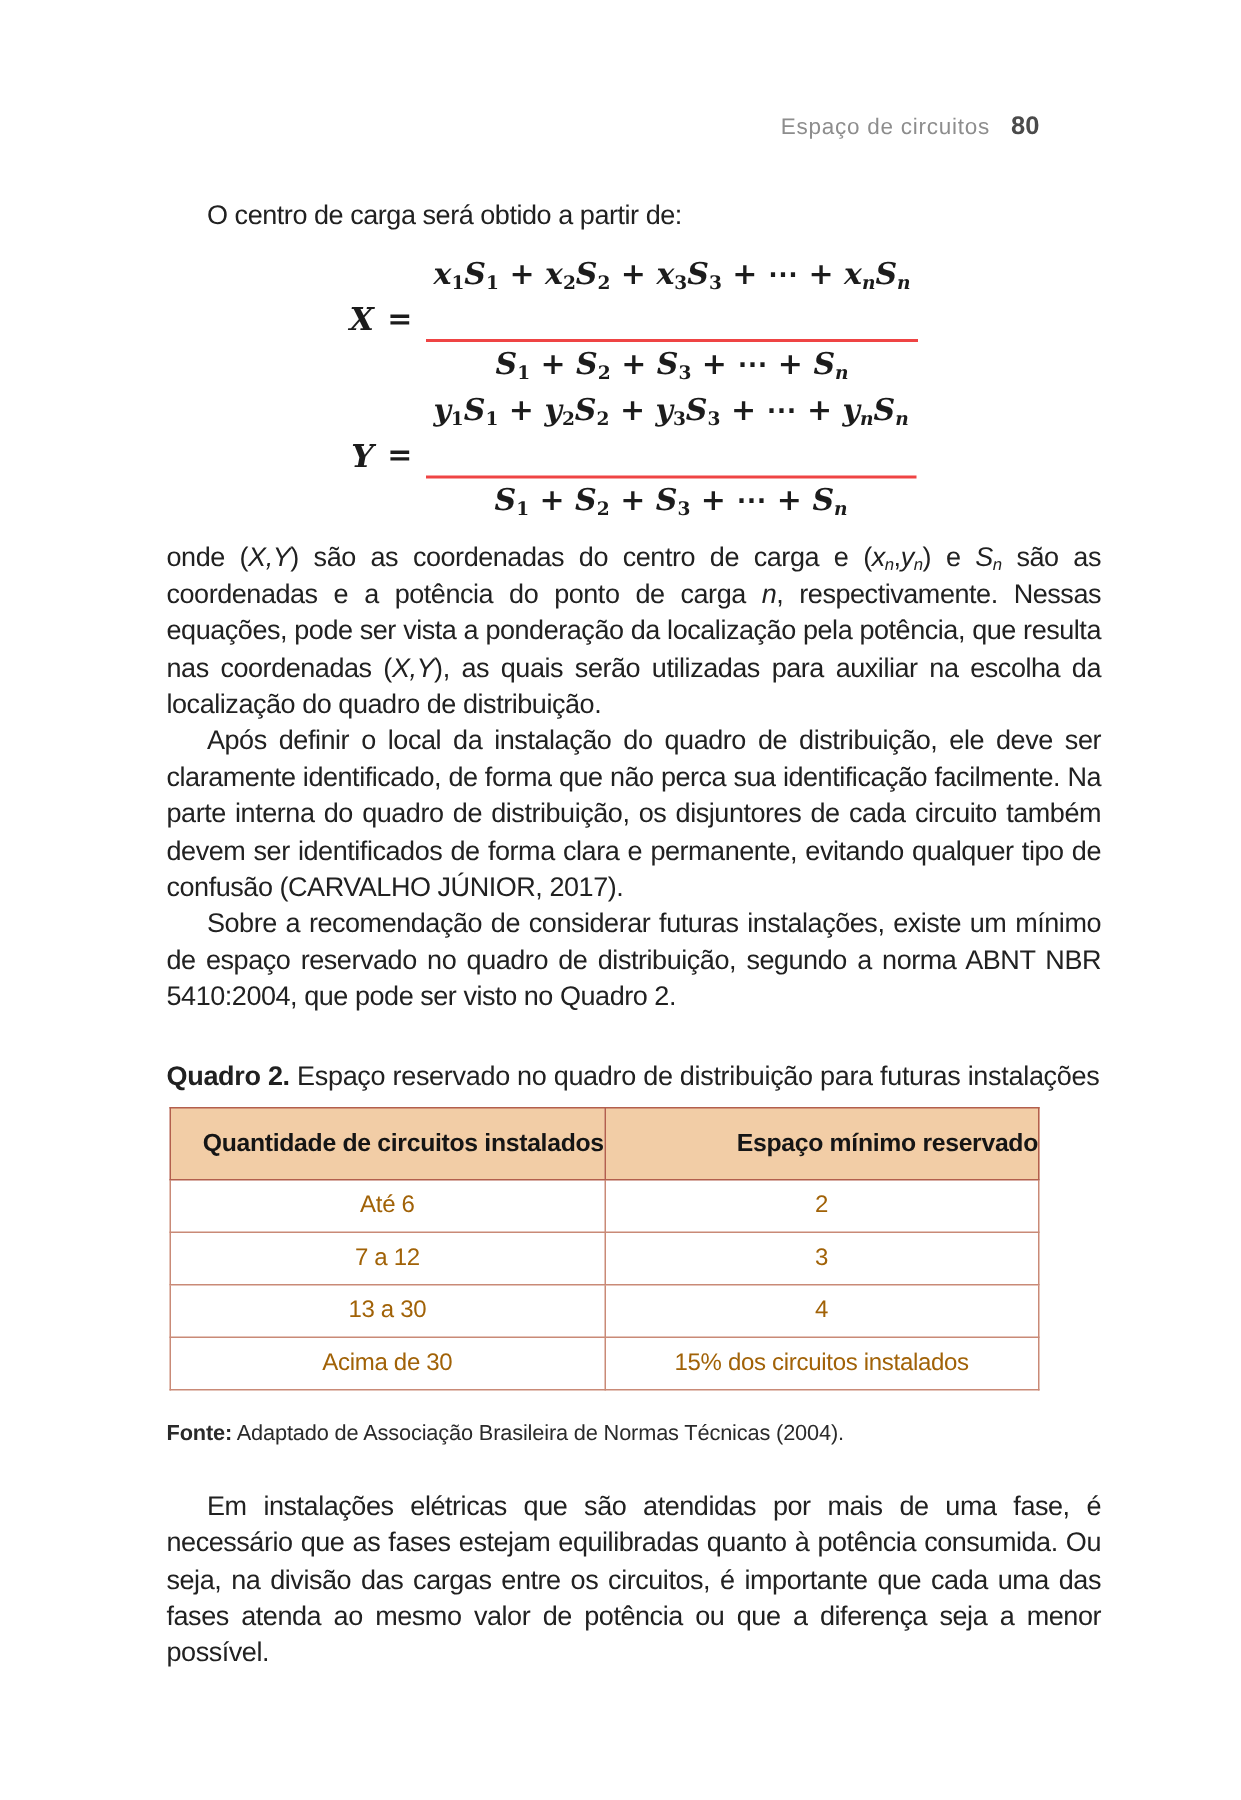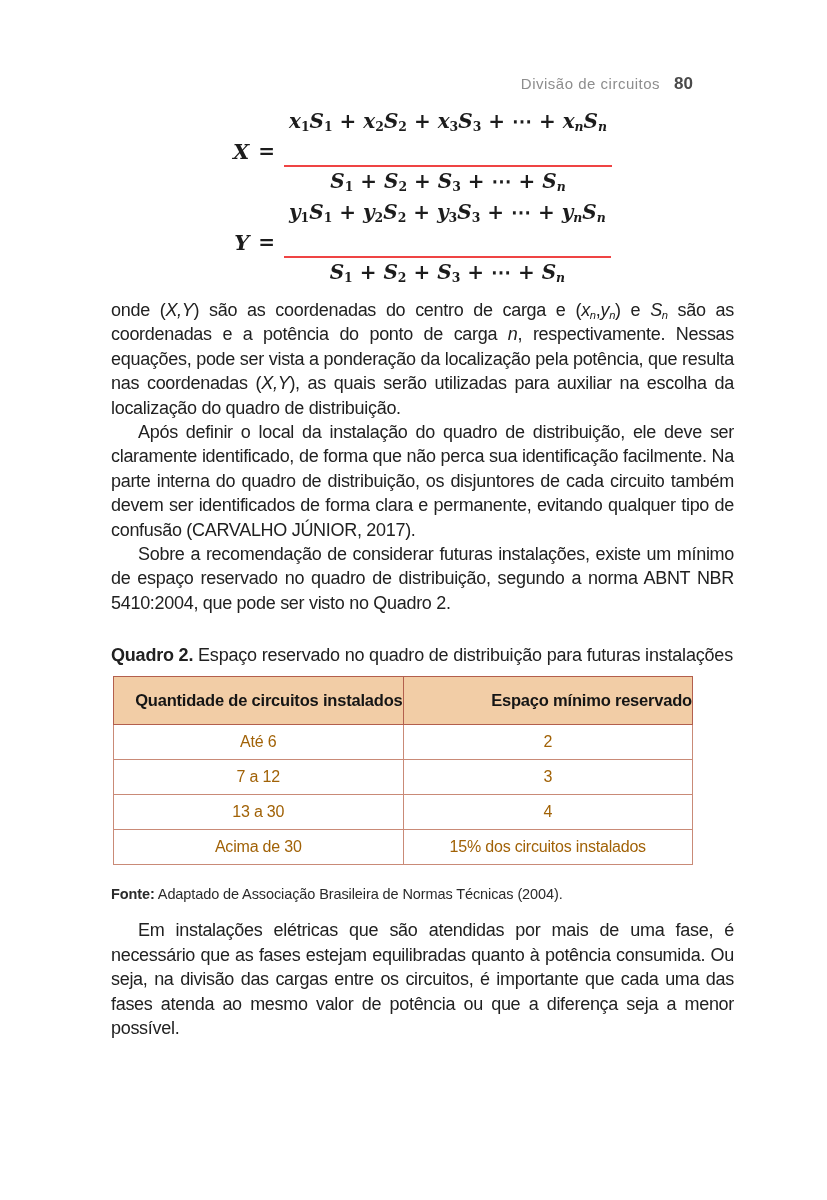--- a/index.html
+++ b/index.html
@@ -71,33 +71,34 @@
   table.quadro td {
     border:1px solid var(--table-border, #c98a77);
     height:35px; font-size:16px; color:#a16207;
     text-align:center; letter-spacing:-.2px; font-stretch:condensed;
   }
   
   .source {
     margin-top:21px; font-size:14.5px; letter-spacing:-.1px; color:#2a2a2a;
     font-stretch:condensed;
   }
-  .final { margin-top:16px; }
+  .final { margin-top:28px; }
 </style>
 </head>
 <body>
 
 <div class="page">
   <div class="content">
 
     <div class="running-header">
-      <span class="section">Divisão de circuitos</span>
+      <span class="section">Espaço de circuitos</span>
       <span class="pagenum">80</span>
     </div>
 
+    <p class="body intro indent">O centro de carga será obtido a partir de:</p>
 
     <div class="formulas">
       <div class="formula">
         <span class="lhs">X</span>
         <span class="eq">=</span>
         <span class="frac">
           <span class="num"><span class="it">x</span><sub class="ss">1</sub><span class="it">S</span><sub class="ss">1</sub><span> + </span><span class="it">x</span><sub class="ss">2</sub><span class="it">S</span><sub class="ss">2</sub><span> + </span><span class="it">x</span><sub class="ss">3</sub><span class="it">S</span><sub class="ss">3</sub><span> + ⋯ + </span><span class="it">x</span><sub class="ss it">n</sub><span class="it">S</span><sub class="ss it">n</sub></span>
           <span class="den"><span class="it">S</span><sub class="ss">1</sub><span> + </span><span class="it">S</span><sub class="ss">2</sub><span> + </span><span class="it">S</span><sub class="ss">3</sub><span> + ⋯ + </span><span class="it">S</span><sub class="ss it">n</sub></span>
         </span>
       </div>

